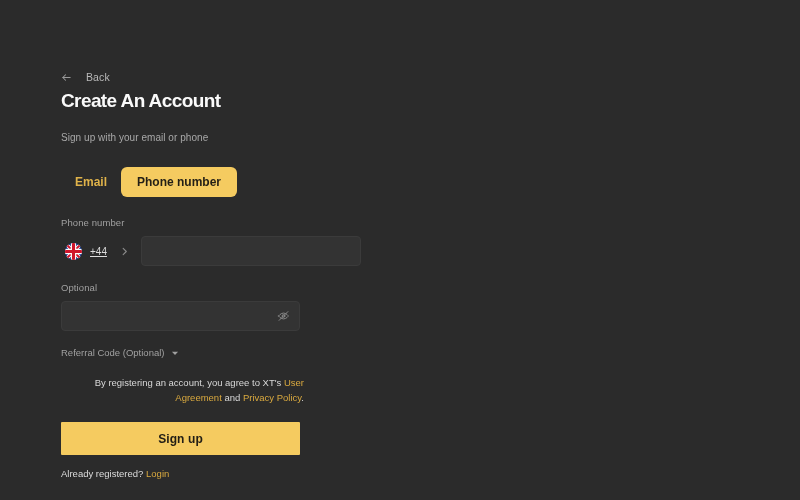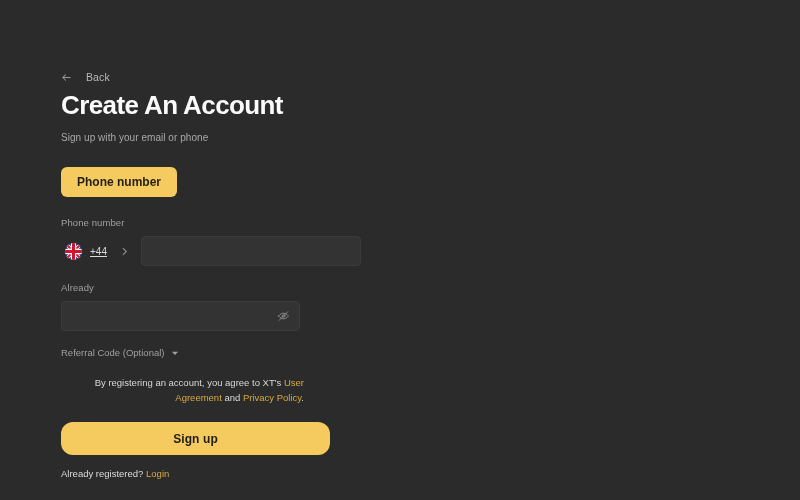--- a/index.html
+++ b/index.html
@@ -54,21 +54,21 @@
     font-size: 10.5px;
     color: #b9b9b9;
     letter-spacing: .1px;
   }
 
   
   .page-title {
     position: absolute;
     left: 0;
     top: 91px;
-    font-size: 26px;
+    font-size: 19px;
     font-weight: 700;
     color: #fafafa;
     letter-spacing: -0.6px;
     line-height: 1.1;
     white-space: nowrap;
   }
   .page-subtitle {
     position: absolute;
     left: 0;
     top: 132px;
@@ -235,25 +235,25 @@
     color: #d9a93f;
     text-decoration: none;
     cursor: pointer;
   }
 
   
   .signup-button {
     position: absolute;
     left: 0;
     top: 422px;
-    width: 269px;
+    width: 239px;
     height: 33px;
     background: #f5cb60;
     border: none;
-    border-radius: 12px;
+    border-radius: 1px;
     color: #221e15;
     font-family: "Liberation Sans", sans-serif;
     font-size: 12px;
     font-weight: 700;
     cursor: pointer;
     letter-spacing: .1px;
   }
 
   
   .footer {
@@ -282,20 +282,21 @@
             <path d="M5 3L2 6l3 3"></path>
         </svg>
       </span>
       <span class="back-label">Back</span>
     </div>
 
     <h1 class="page-title">Create An Account</h1>
     <div class="page-subtitle">Sign up with your email or phone</div>
 
     <div class="tabs">
+      <div class="tab inactive">Email</div>
       <div class="tab active">Phone number</div>
     </div>
 
     <div class="group-phone">
       <label class="field-label">Phone number</label>
       <div class="phone-row">
 
         <div class="country-select">
           <span class="flag-uk">
             <svg viewBox="0 0 60 60">
@@ -316,21 +317,21 @@
           </span>
         </div>
 
         <div class="text-input phone-input">
           <input type="tel" placeholder="" style="">
         </div>
       </div>
     </div>
 
     <div class="group-password">
-      <label class="field-label">Already</label>
+      <label class="field-label">Optional</label>
       <div class="text-input password-input">
         <input type="password" placeholder="" style="">
         <span class="eye-off-icon">
           <svg viewBox="0 0 16 16" fill="none" stroke="currentColor" stroke-width="1.15" stroke-linecap="round" stroke-linejoin="round">
             <path d="M2 8s2.3-3.6 6-3.6S14 8 14 8s-2.3 3.6-6 3.6S2 8 2 8z"></path>
             <circle cx="8" cy="8" r="1.7"></circle>
             <path d="M2.6 13.4L13.4 2.6"></path>
           </svg>
         </span>
       </div>

